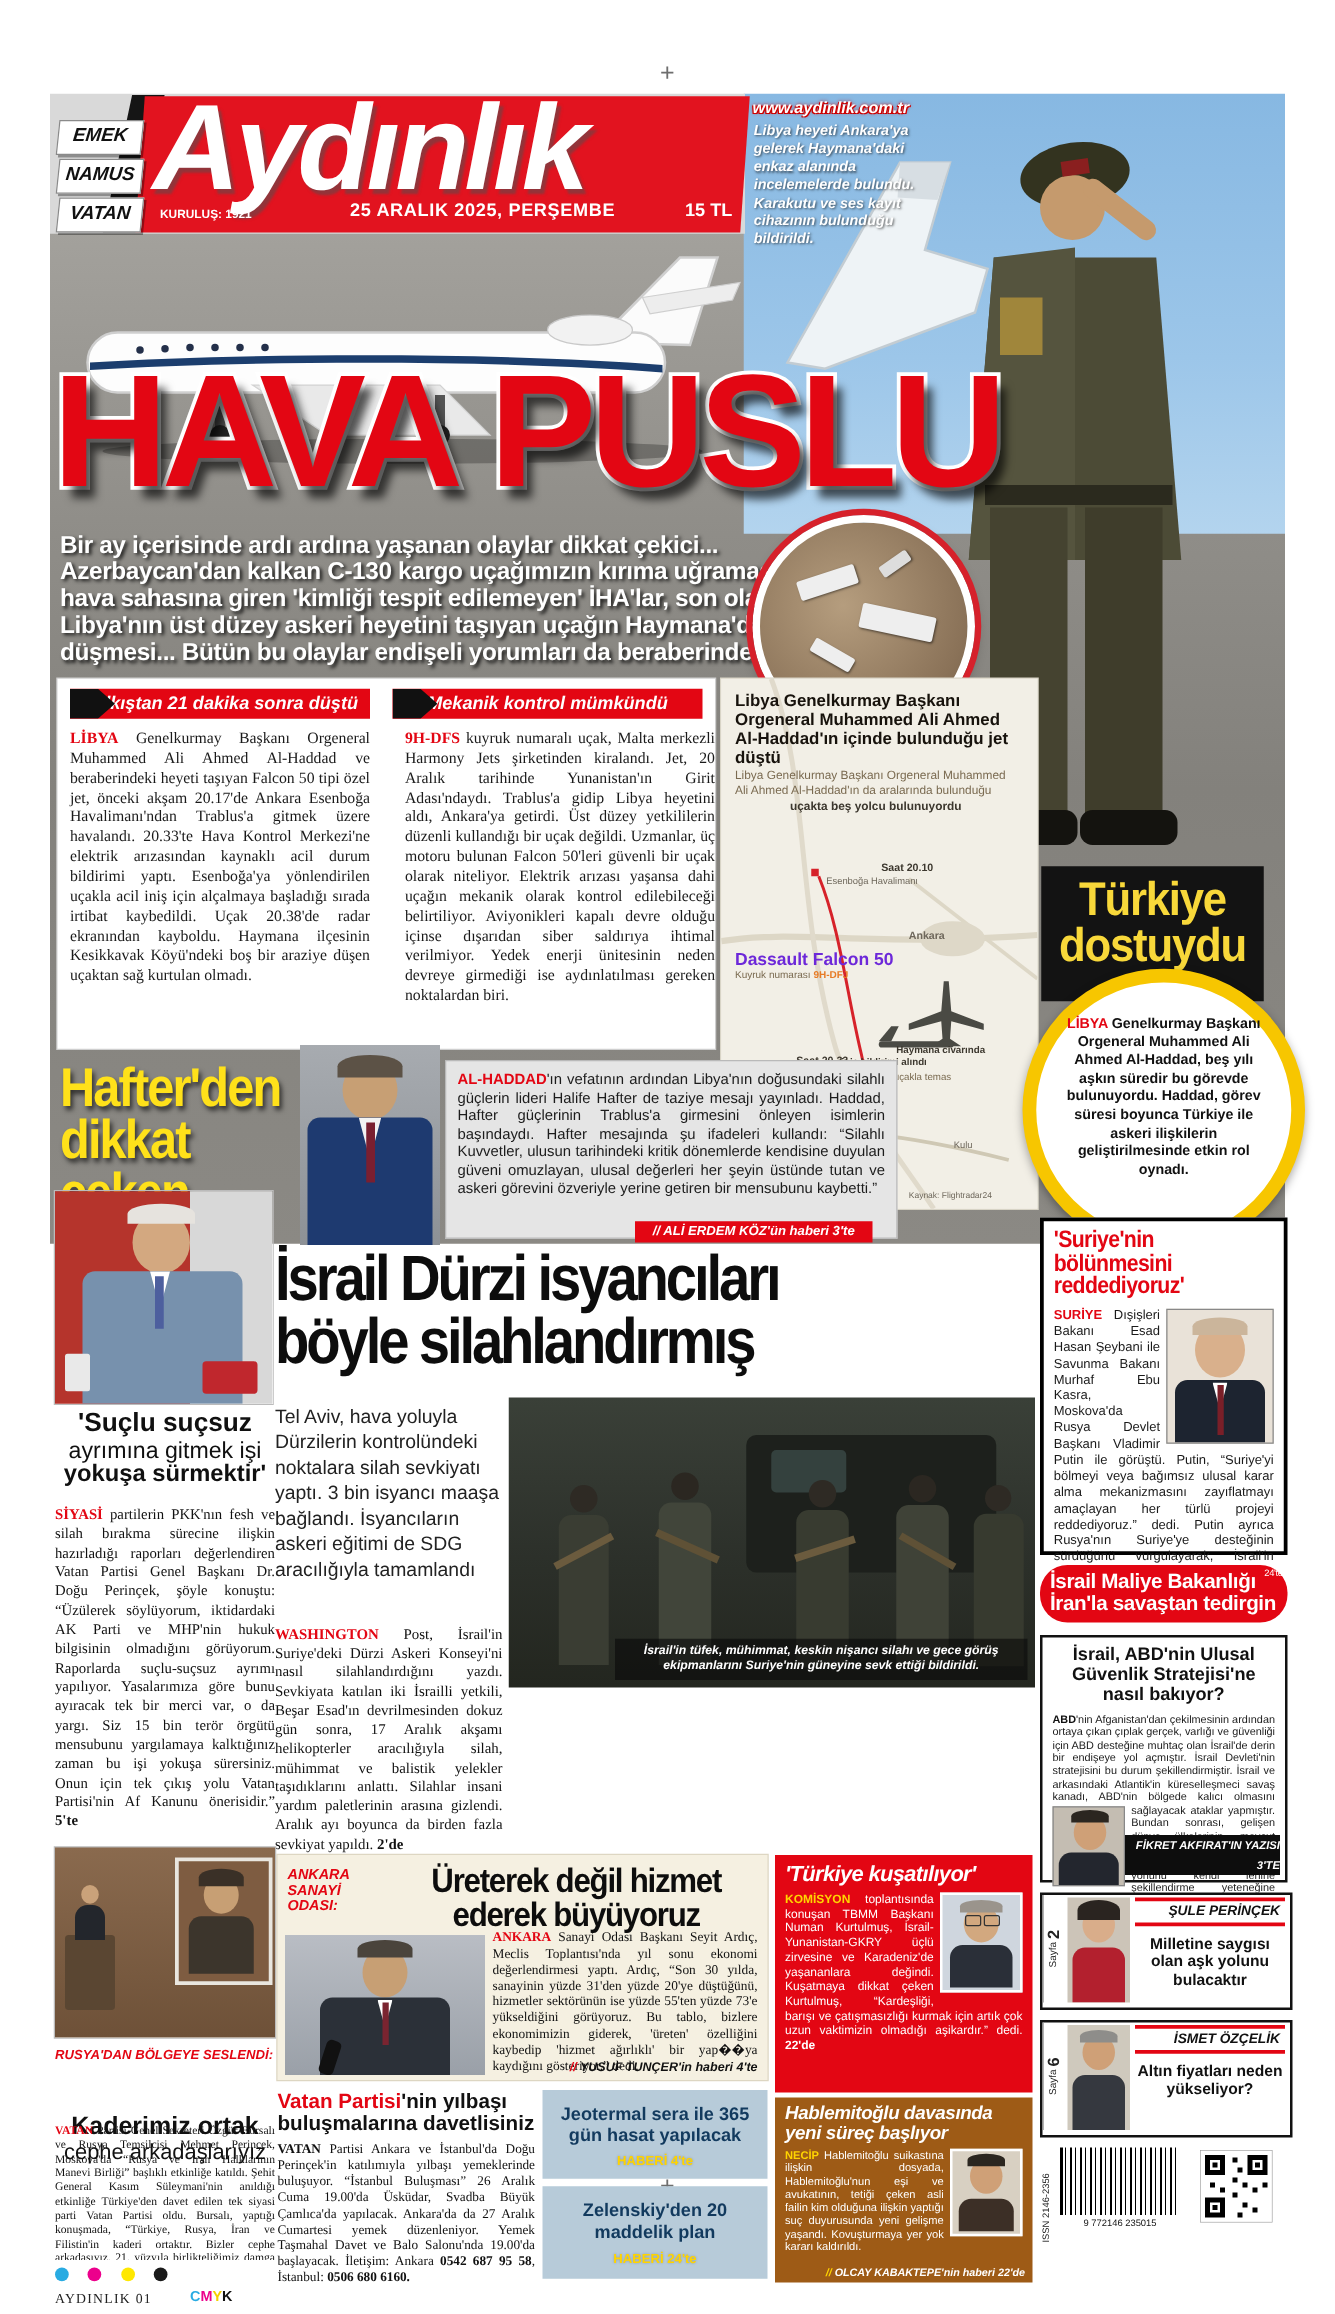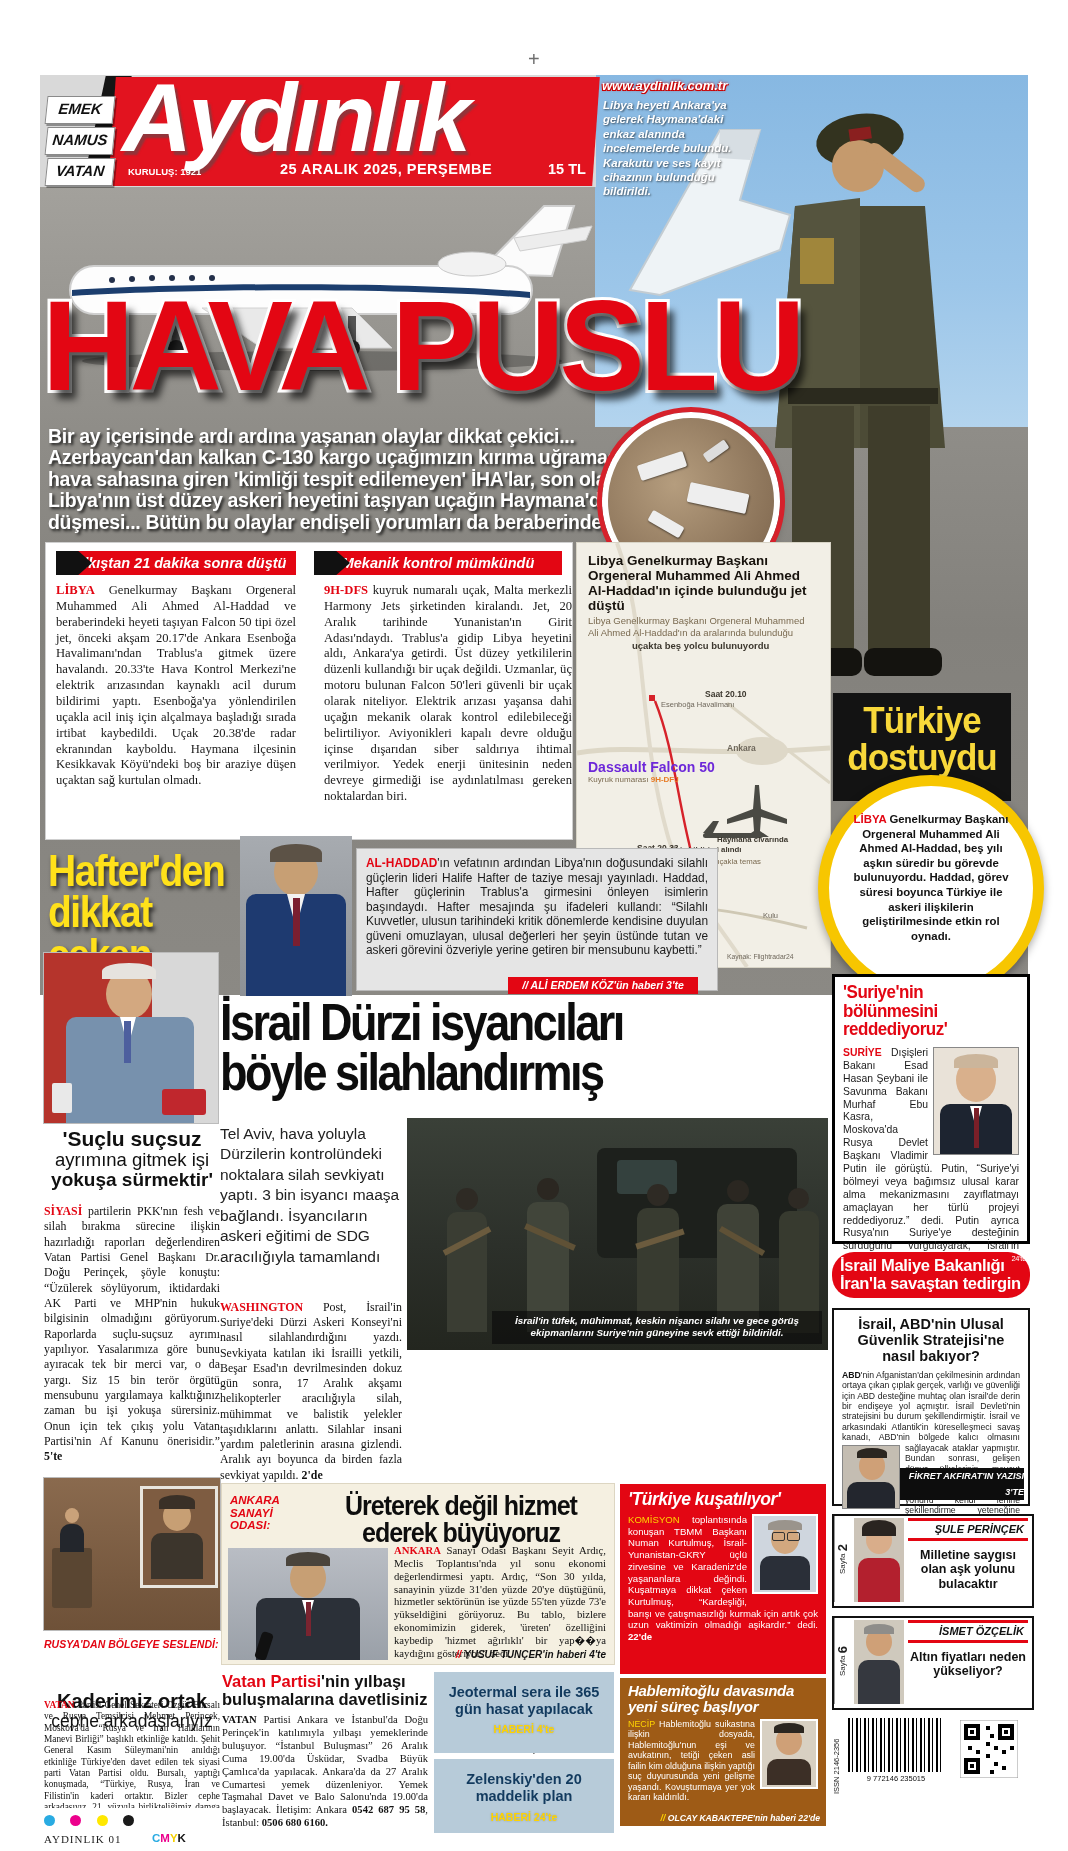--- a/index.html
+++ b/index.html
@@ -3,21 +3,21 @@
 <meta charset="utf-8">
 <style>
   html,body{margin:0;padding:0;background:#fff;}
   #page{position:relative;width:1068px;height:1851px;background:#fff;overflow:hidden;
         font-family:"Liberation Sans",sans-serif;color:#111;}
   .abs{position:absolute;}
   .ser{font-family:"Liberation Serif",serif;}
   .just{text-align:justify;text-justify:inter-word;}
   p{margin:0;}
   .lw{font-weight:700;color:#e30613;}
-  .lwy{font-weight:400;color:#ffd400;}
+  .lwy{font-weight:700;color:#ffd400;}
   .lwk{font-weight:700;color:#111;}
 
   
   .mast-bg{left:40px;top:75px;width:556px;height:112px;background:#d9d9d9;}
   .badge{width:66px;height:26px;background:#fff;border:1px solid #8a8a8a;color:#111;
          font-weight:800;font-style:italic;font-size:15px;line-height:24px;text-align:center;
          transform:skewX(-6deg);box-shadow:2px 2px 0 rgba(0,0,0,.35);}
   .slash{left:94px;top:76px;width:26px;height:110px;background:#151515;transform:skewX(-12deg);}
   .logo-red{left:112px;top:77px;width:484px;height:109px;background:#e2131f;transform:skewX(-4deg);}
   .logo-txt{left:122px;top:62px;width:470px;font-size:97px;font-weight:800;font-style:italic;
@@ -484,21 +484,21 @@
   <div class="abs" style="left:222px;top:1672px;width:206px;">
     <div style="font-size:16.5px;font-weight:800;line-height:1.12;">
       <span style="color:#e30613;">Vatan Partisi</span><span>'nin yılbaşı buluşmalarına davetlisiniz</span>
     </div>
     <div class="ser just" style="margin-top:5px;font-size:10.6px;line-height:1.22;">
       <span class="lwk">VATAN</span> <span>Partisi Ankara ve İstanbul'da Doğu Perinçek'in katılımıyla yılbaşı yemeklerinde buluşuyor. “İstanbul Buluşması” 26 Aralık Cuma 19.00'da Üsküdar, Svadba Büyük Çamlıca'da yapılacak. Ankara'da da 27 Aralık Cumartesi yemek düzenleniyor. Yemek Taşmahal Davet ve Balo Salonu'nda 19.00'da başlayacak. İletişim: Ankara </span><b>0542 687 95 58</b><span>, İstanbul: </span><b>0506 680 6160.</b>
     </div>
   </div>
 
   <div class="abs" style="left:434px;top:1672px;width:180px;">
-    <div class="bluebox" style="padding:12px 10px 18px;">
+    <div class="bluebox" style="padding:12px 10px 8px;">
       <div style="font-size:14.5px;line-height:1.15;">Jeotermal sera ile 365 gün hasat yapılacak</div>
       <div class="yellowref" style="margin-top:6px;">HABERİ 4'te</div>
     </div>
     <div class="bluebox" style="margin-top:6px;padding:12px 10px 10px;">
       <div style="font-size:14.5px;line-height:1.15;">Zelenskiy'den 20 maddelik plan</div>
       <div class="yellowref" style="margin-top:6px;">HABERİ 24'te</div>
     </div>
   </div>
 
   <div class="abs kusat" style="box-sizing:border-box;">

